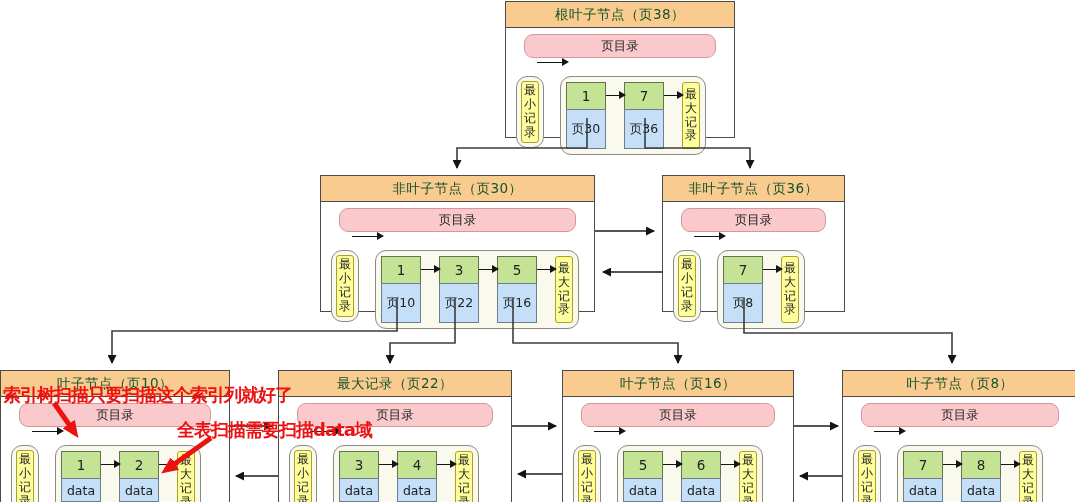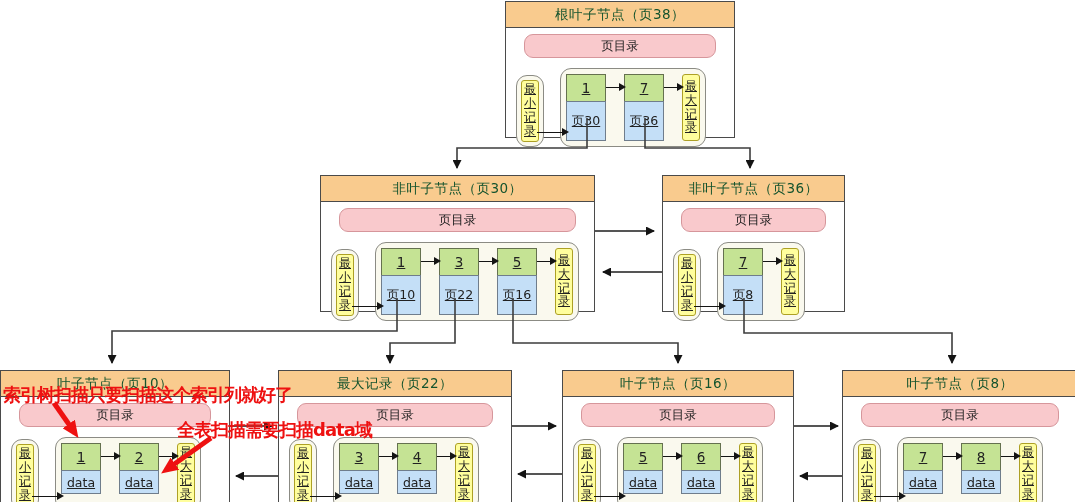--- a/index.html
+++ b/index.html
@@ -18,27 +18,27 @@
   }
   .node-header{
     height:26px;box-sizing:border-box;
     background:var(--header-orange,#F9CB8E);
     border-bottom:1.6px solid #4a4a4a;
     display:flex;align-items:center;justify-content:center;
     font-size:13.5px;letter-spacing:.5px;color:#14532d;
   }
   .node-body{padding:6px 10px 6px 10px;}
   .pagedir{
-    height:24px;box-sizing:border-box;margin:0 8px 10px 8px;
+    height:24px;box-sizing:border-box;margin:0 8px 18px 8px;
     background:var(--dir-pink,#F9C9CC);
     border:1px solid #d6969b;border-radius:9px;
     display:flex;align-items:center;justify-content:center;
     font-size:12.5px;color:#1d1d1d;
   }
-  .row{display:flex;align-items:flex-end;text-decoration:underline;}
+  .row{display:flex;align-items:flex-start;}
   .rc{
     background:#FAF9EE;border:1.2px solid #8b8b84;border-radius:11px;
     box-sizing:border-box;
   }
   .minrec-rc{padding:4px;flex-shrink:0;}
   .cells-rc{display:flex;align-items:flex-start;padding:5px;flex-shrink:0;}
   .rec{
     width:18px;min-height:56px;box-sizing:border-box;padding:2px 1px;
     background:var(--rec-yellow,#FFFE9D);
     border:1px solid #ada025;border-radius:3px;

